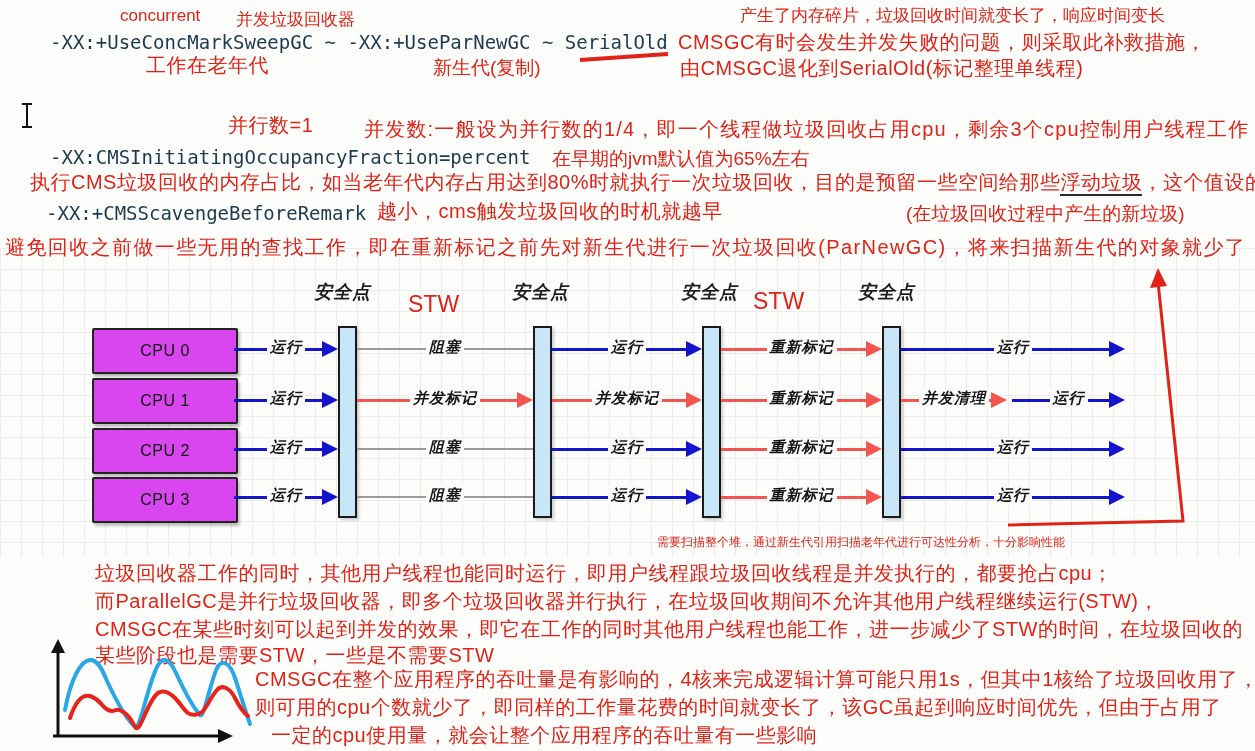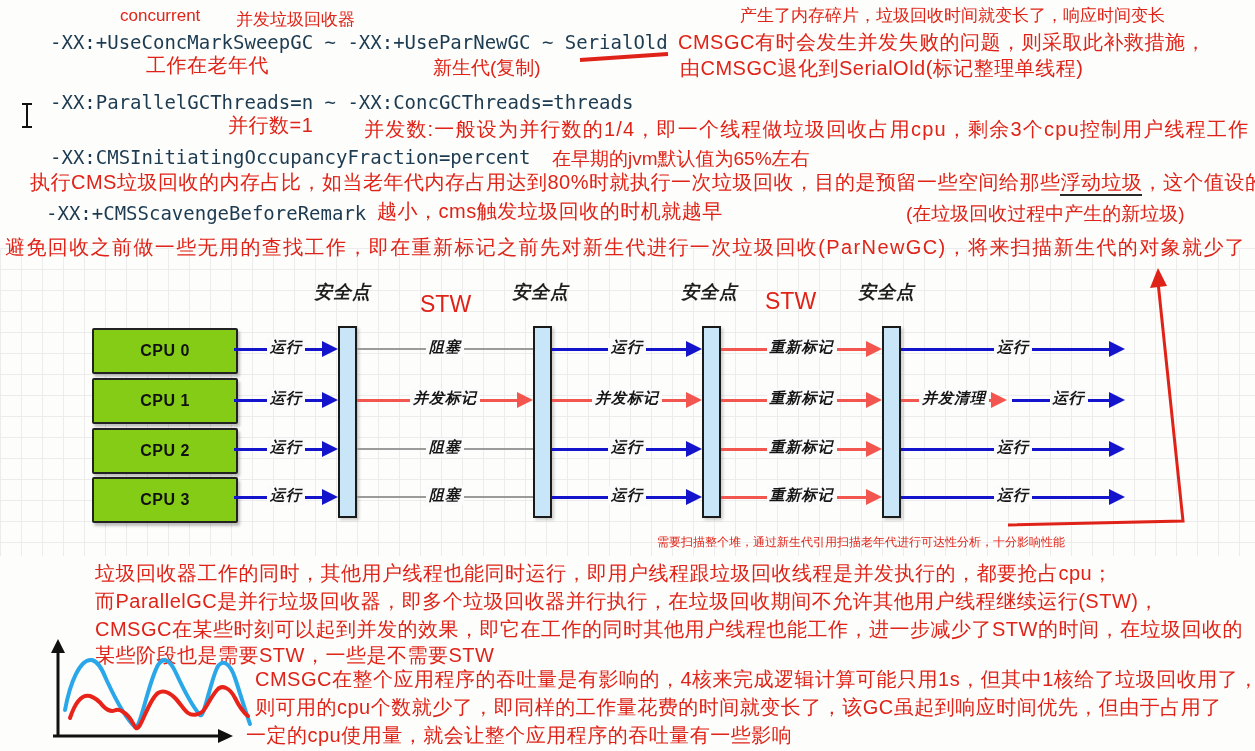--- a/index.html
+++ b/index.html
@@ -12,25 +12,25 @@
   .r20{font-size:20px;letter-spacing:0.5px;}
   .r20w{font-size:20px;letter-spacing:1.2px;}
   .r15{font-size:15px;}
   .r16{font-size:12px;}
   .code{font-family:"DejaVu Sans Mono",monospace;font-size:19px;color:#1c3a50;}
   .grid-bg{position:absolute;left:0;top:248px;width:1255px;height:308px;
     background-image:linear-gradient(#ececec 1px,transparent 1px),
                      linear-gradient(90deg,#ececec 1px,transparent 1px);
     background-size:21px 21px;background-position:0 0;}
   .safepoint-label{font-size:18px;font-weight:bold;font-style:italic;color:#1e1e1e;letter-spacing:1px;}
-  .stw{font-size:23px;color:#e02318;margin-left:12px;}
-  .cpu-box{position:absolute;left:92px;width:142px;height:42px;background:#84cc16;
+  .stw{font-size:23px;color:#e02318;}
+  .cpu-box{position:absolute;left:92px;width:142px;height:42px;background:#d946ef;
     border:2px solid #222;border-radius:2px;box-shadow:2px 3px 3px rgba(0,0,0,0.25);
     display:flex;align-items:center;justify-content:center;
-    font-weight:bold;font-size:16px;color:#111;letter-spacing:0.5px;}
+    font-weight:normal;font-size:16px;color:#111;letter-spacing:0.5px;}
   .sp-bar{position:absolute;width:19px;top:326px;height:192px;background:#c9e6f8;
     border:2px solid #1a1a1a;box-sizing:border-box;box-shadow:2px 2px 3px rgba(0,0,0,0.2);}
   .seg-line{position:absolute;}
   .seg-head{position:absolute;width:0;height:0;border-top:8px solid transparent;
     border-bottom:8px solid transparent;border-left:16px solid #000;}
   .seg-label{position:absolute;transform:translateX(-50%);
     font-weight:bold;font-style:italic;font-size:15px;color:#151515;
     background:#fbfbfb;padding:0 3px;letter-spacing:1px;white-space:nowrap;}
   .underline-black{border-bottom:2px solid #2a2a2a;padding-bottom:1px;}
   svg{position:absolute;overflow:visible;}
@@ -47,21 +47,20 @@
   <div class="abs red r17" style="left:740px;top:4px;">产生了内存碎片，垃圾回收时间就变长了，响应时间变长</div>
 
   <div class="abs red r20" style="left:678px;top:29px;">CMSGC有时会发生并发失败的问题，则采取此补救措施，</div>
   <div class="abs code" style="left:50px;top:31px;">
     <span>-XX:+UseConcMarkSweepGC ~ -XX:+UseParNewGC ~ </span><span>SerialOld</span>
   </div>
   <div class="abs red r20" style="left:146px;top:52px;">工作在老年代</div>
   <div class="abs red r19" style="left:433px;top:55px;">新生代(复制)</div>
   <div class="abs red r20" style="left:680px;top:55px;">由CMSGC退化到SerialOld(标记整理单线程)</div>
 
-  <div class="abs code" style="left:50px;top:91px;">-XX:ParallelGCThreads=n ~ -XX:ConcGCThreads=threads</div>
   <div class="abs red r20" style="left:228px;top:112px;">并行数=1</div>
   <div class="abs red r20w" style="left:364px;top:116px;">并发数:一般设为并行数的1/4，即一个线程做垃圾回收占用cpu，剩余3个cpu控制用户线程工作</div>
 
   <div class="abs code" style="left:50px;top:146px;">-XX:CMSInitiatingOccupancyFraction=percent</div>
   <div class="abs red r19" style="left:552px;top:146px;">在早期的jvm默认值为65%左右</div>
   <div class="abs red r20" style="left:30px;top:169px;">
     <span>执行CMS垃圾回收的内存占比，如当老年代内存占用达到80%时就执行一次垃圾回收，目的是预留一些空间给那些</span><span class="underline-black">浮动垃圾</span><span>，这个值设的</span>
   </div>
 
   <div class="abs code" style="left:46px;top:202px;">-XX:+CMSScavengeBeforeRemark</div>
@@ -173,15 +172,15 @@
     <line x1="38" y1="8" x2="38" y2="99" stroke="#111" stroke-width="3"></line>
     <polygon points="38,1 31,15 45,15" fill="#111"></polygon>
     <line x1="33" y1="98" x2="200" y2="98" stroke="#111" stroke-width="3"></line>
     <polygon points="213,98 198,91 198,105" fill="#111"></polygon>
     <path d="M45,72 C50,45 60,20 72,22 C80,24 84,36 87,43 C94,58 105,80 115,89 C120,93 128,45 138,27 C144,18 150,22 156,35 C162,48 172,68 180,77 C184,81 190,45 197,30 C202,20 210,25 215,40 C220,55 226,75 230,86" fill="none" stroke="#2aa7e8" stroke-width="4" stroke-linecap="round"></path>
     <path d="M50,80 C55,65 62,56 70,58 C76,60 80,64 83,68 C88,73 92,74 96,72 C100,71 104,74 108,78 C112,82 114,88 116,90 C121,93 128,62 138,55 C144,51 150,55 155,60 C160,65 164,72 168,75 C172,78 178,77 182,74 C186,71 190,60 197,52 C202,46 210,50 215,60 C220,70 224,75 228,78" fill="none" stroke="#e8231a" stroke-width="4" stroke-linecap="round"></path>
   </svg>
 
   <div class="abs red r20" style="left:255px;top:666px;">CMSGC在整个应用程序的吞吐量是有影响的，4核来完成逻辑计算可能只用1s，但其中1核给了垃圾回收用了，</div>
   <div class="abs red r20" style="left:255px;top:694px;">则可用的cpu个数就少了，即同样的工作量花费的时间就变长了，该GC虽起到响应时间优先，但由于占用了</div>
-  <div class="abs red r20" style="left:246px;top:722px;">一定的cpu使用量，就会让整个应用程序的吞吐量有一些影响</div>
+  <div class="abs red r20" style="left:271px;top:722px;">一定的cpu使用量，就会让整个应用程序的吞吐量有一些影响</div>
 
 </div>
 
 </body></html>

